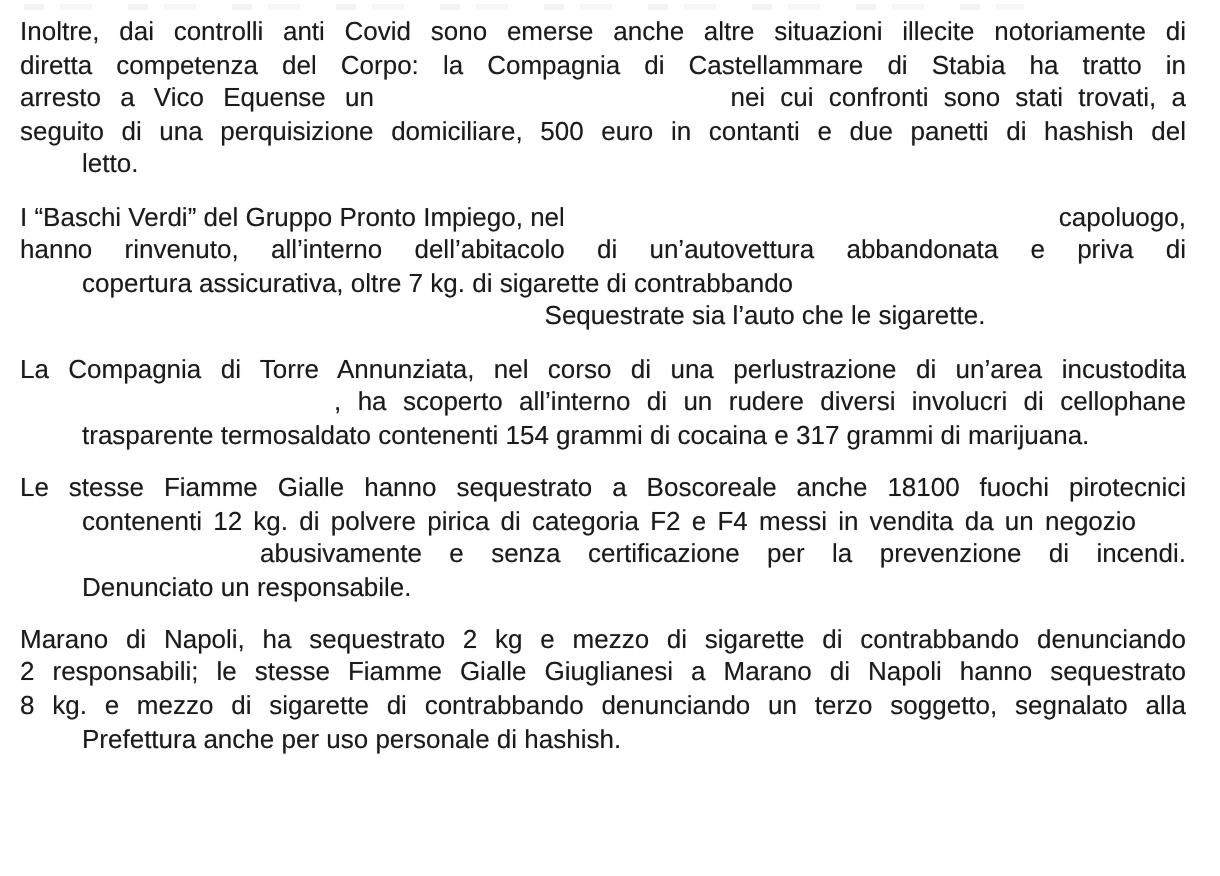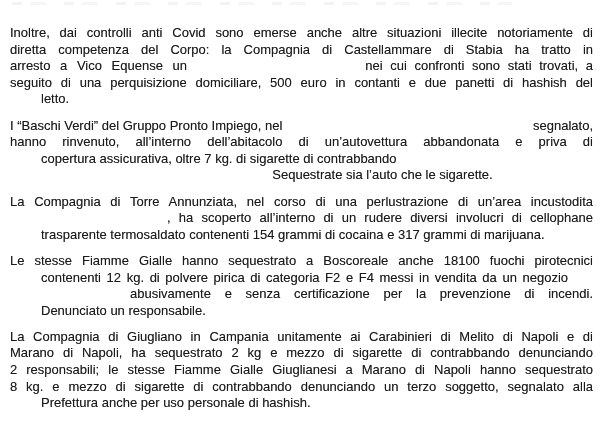--- a/index.html
+++ b/index.html
@@ -25,21 +25,21 @@
     left: 12px;
     width: 500px;
     height: 3px;
     opacity: 0.5;
     background: repeating-linear-gradient(90deg,
       #e7e7e7 0 10px, transparent 10px 18px,
       #ededed 18px 34px, transparent 34px 52px);
   }
   .textblock {
     position: absolute;
-    top: 25px;
+    top: 8px;
     left: 10px;
     width: 583px;
     line-height: 16.6px;
   }
   .para { margin: 0 0 9.6px 0; }
   .line { min-height: 16.6px; overflow: hidden; }
   
   .j { text-align: justify; text-align-last: justify; text-justify: inter-word; }
   
   .l { text-align: left; margin-left: 31px; }
@@ -73,42 +73,41 @@
         <span class="ws4">nei cui confronti sono stati trovati, a</span>
       </div>
       <div class="line j">seguito di una perquisizione domiciliare, 500 euro in contanti e due panetti di hashish del</div>
       <div class="line l">letto.</div>
     </div>
 
     <div class="para">
       <div class="line split">
         <span>I “Baschi Verdi” del Gruppo Pronto Impiego, nel</span>
         <span class="gap"></span>
-        <span>segnalato,</span>
+        <span>capoluogo,</span>
       </div>
       <div class="line j">hanno rinvenuto, all’interno dell’abitacolo di un’autovettura abbandonata e priva di</div>
       <div class="line l">copertura assicurativa, oltre 7 kg. di sigarette di contrabbando</div>
       <div class="line ind-seq">Sequestrate sia l’auto che le sigarette.</div>
     </div>
 
     <div class="para">
       <div class="line j">La Compagnia di Torre Annunziata, nel corso di una perlustrazione di un’area incustodita</div>
       <div class="line ind-p3">, ha scoperto all’interno di un rudere diversi involucri di cellophane</div>
       <div class="line l">trasparente termosaldato contenenti 154 grammi di cocaina e 317 grammi di marijuana.</div>
     </div>
 
     <div class="para">
       <div class="line j">Le stesse Fiamme Gialle hanno sequestrato a Boscoreale anche 18100 fuochi pirotecnici</div>
       <div class="line l ws2">contenenti 12 kg. di polvere pirica di categoria F2 e F4 messi in vendita da un negozio</div>
       <div class="line ind-p4">abusivamente e senza certificazione per la prevenzione di incendi.</div>
       <div class="line l">Denunciato un responsabile.</div>
     </div>
 
     <div class="para">
-      <div class="line j">La Compagnia di Giugliano in Campania unitamente ai Carabinieri di Melito di Napoli e di</div>
       <div class="line j">Marano di Napoli, ha sequestrato 2 kg e mezzo di sigarette di contrabbando denunciando</div>
       <div class="line j">2 responsabili; le stesse Fiamme Gialle Giuglianesi a Marano di Napoli hanno sequestrato</div>
       <div class="line j">8 kg. e mezzo di sigarette di contrabbando denunciando un terzo soggetto, segnalato alla</div>
       <div class="line l">Prefettura anche per uso personale di hashish.</div>
     </div>
 
   </div>
 </div>
 
 </body></html>

